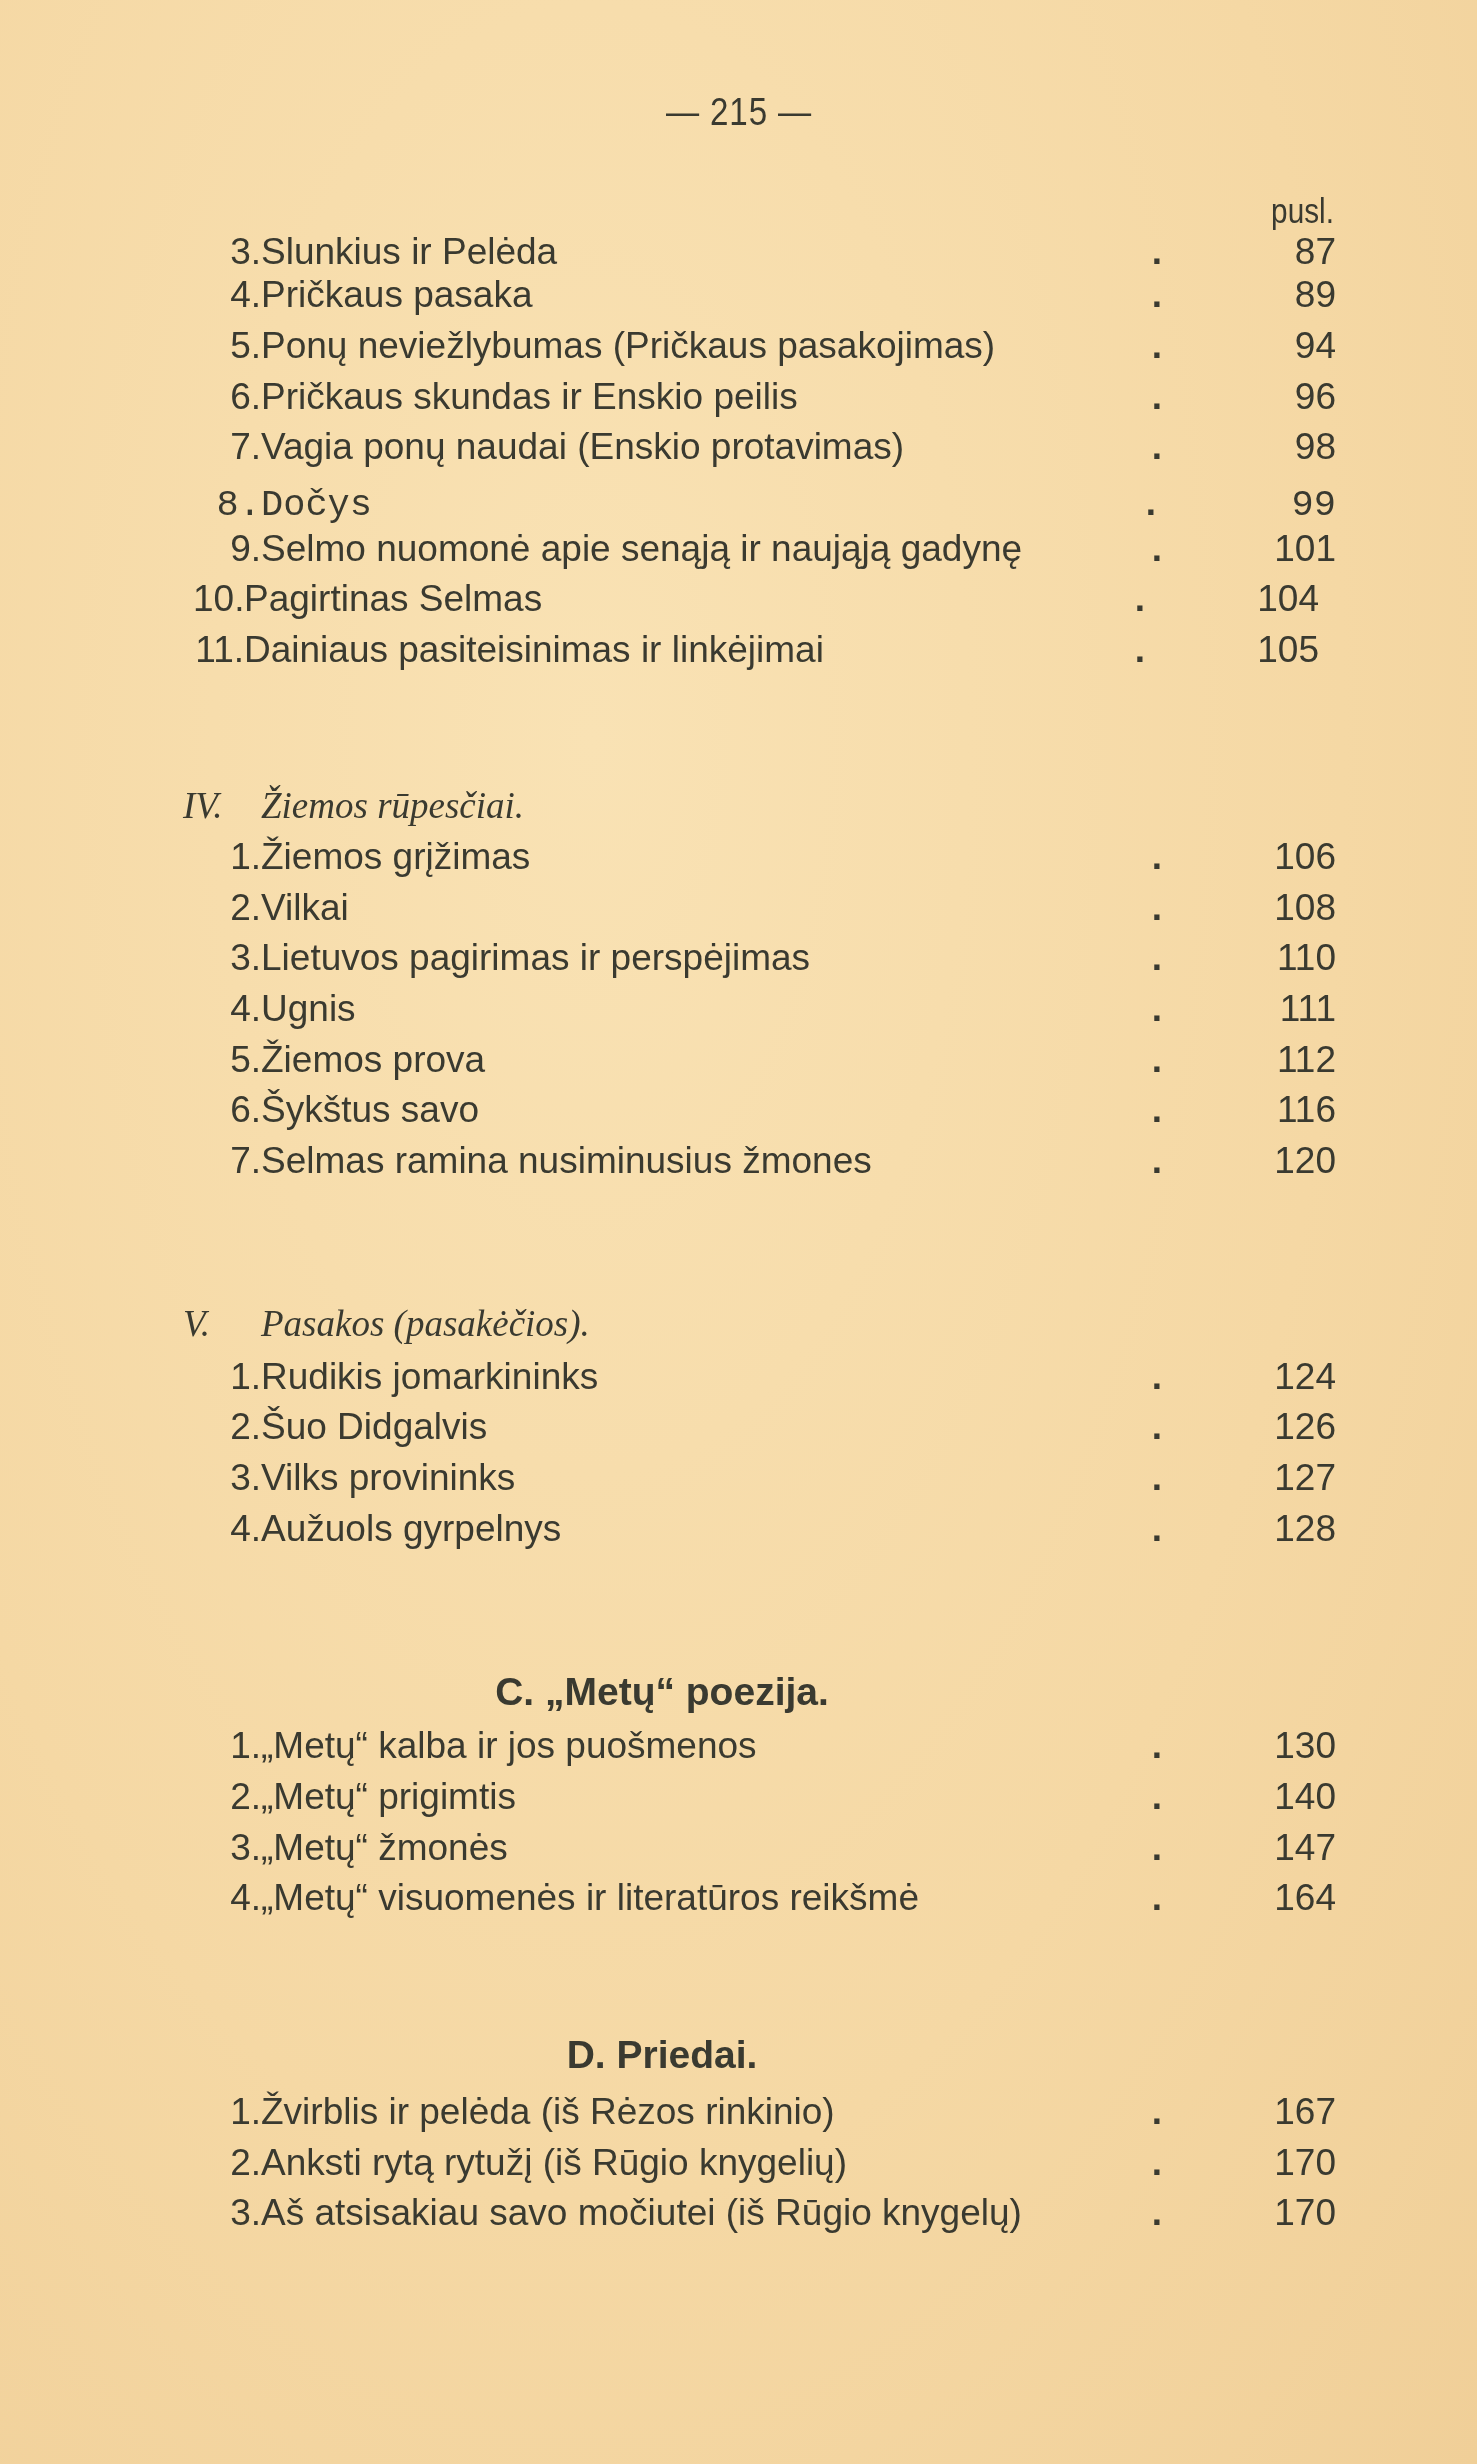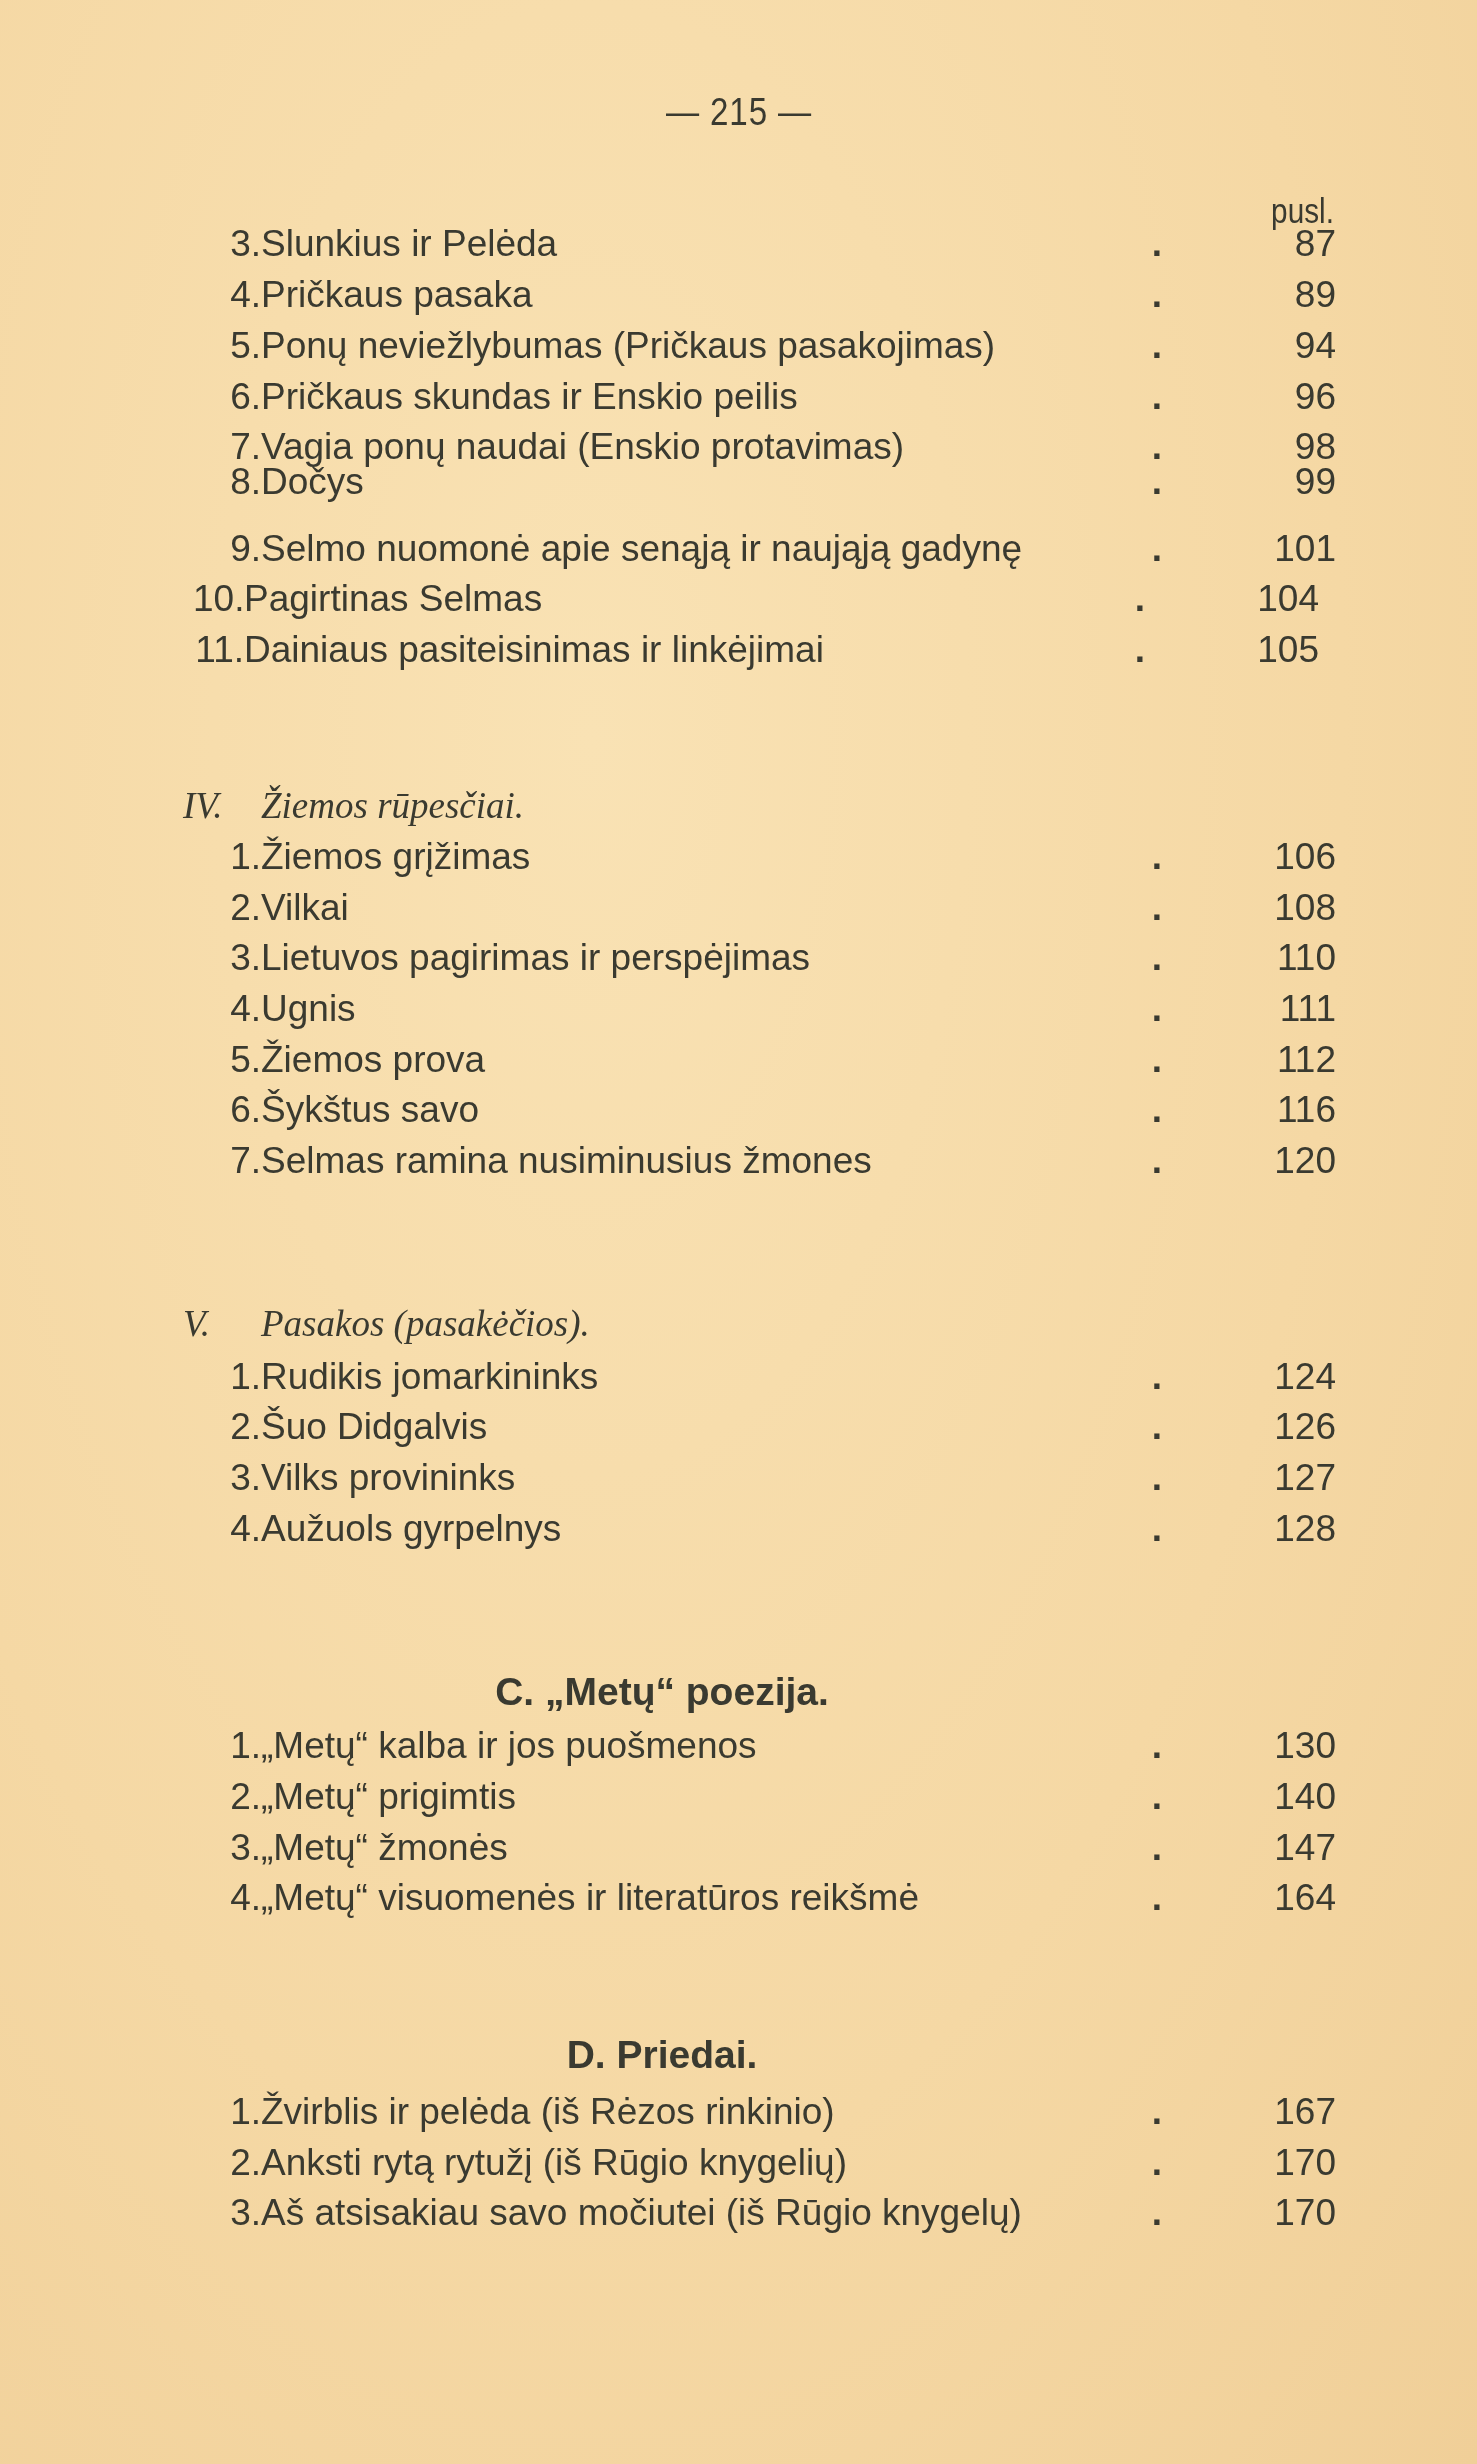--- a/index.html
+++ b/index.html
@@ -42,26 +42,26 @@
     font-size: 39px; font-weight: bold;
   }
 </style>
 </head>
 <body>
 
 <div class="page-number">— 215 —</div>
 <div class="pusl">pusl.</div>
 
 <div id="toc">
-    <div class="row" style="top: 218px; left: 210px;"><span class="num">3.</span><span class="title"> Slunkius ir Pelėda</span><span class="dots">.</span><span class="page">87</span></div>
+    <div class="row" style="top: 226px; left: 210px;"><span class="num">3.</span><span class="title"> Slunkius ir Pelėda</span><span class="dots">.</span><span class="page">87</span></div>
     <div class="row" style="top: 269px; left: 210px;"><span class="num">4.</span><span class="title"> Pričkaus pasaka</span><span class="dots">.</span><span class="page">89</span></div>
     <div class="row" style="top: 320px; left: 210px;"><span class="num">5.</span><span class="title"> Ponų neviežlybumas (Pričkaus pasakojimas)</span><span class="dots">.</span><span class="page">94</span></div>
     <div class="row" style="top: 371px; left: 210px;"><span class="num">6.</span><span class="title"> Pričkaus skundas ir Enskio peilis</span><span class="dots">.</span><span class="page">96</span></div>
     <div class="row" style="top: 421px; left: 210px;"><span class="num">7.</span><span class="title"> Vagia ponų naudai (Enskio protavimas)</span><span class="dots">.</span><span class="page">98</span></div>
-    <div class="row" style="top: 456px; left: 210px;"><span class="num">8.</span><span class="title"> Dočys</span><span class="dots">.</span><span class="page">99</span></div>
+    <div class="row" style="top: 480px; left: 210px; font-family: Liberation Mono, monospace;"><span class="num">8.</span><span class="title"> Dočys</span><span class="dots">.</span><span class="page">99</span></div>
     <div class="row" style="top: 523px; left: 210px;"><span class="num">9.</span><span class="title"> Selmo nuomonė apie senąją ir naująją gadynę</span><span class="dots">.</span><span class="page">101</span></div>
     <div class="row" style="top: 573px; left: 193px;"><span class="num">10.</span><span class="title"> Pagirtinas Selmas</span><span class="dots">.</span><span class="page">104</span></div>
     <div class="row" style="top: 624px; left: 193px;"><span class="num">11.</span><span class="title"> Dainiaus pasiteisinimas ir linkėjimai</span><span class="dots">.</span><span class="page">105</span></div>
     <div class="heading" style="top: 784px; left: 183px;"><span class="roman">IV.</span><span>Žiemos rūpesčiai.</span></div>
     <div class="row" style="top: 831px; left: 210px;"><span class="num">1.</span><span class="title"> Žiemos grįžimas</span><span class="dots">.</span><span class="page">106</span></div>
     <div class="row" style="top: 882px; left: 210px;"><span class="num">2.</span><span class="title"> Vilkai</span><span class="dots">.</span><span class="page">108</span></div>
     <div class="row" style="top: 932px; left: 210px;"><span class="num">3.</span><span class="title"> Lietuvos pagirimas ir perspėjimas</span><span class="dots">.</span><span class="page">110</span></div>
     <div class="row" style="top: 983px; left: 210px;"><span class="num">4.</span><span class="title"> Ugnis</span><span class="dots">.</span><span class="page">111</span></div>
     <div class="row" style="top: 1034px; left: 210px;"><span class="num">5.</span><span class="title"> Žiemos prova</span><span class="dots">.</span><span class="page">112</span></div>
     <div class="row" style="top: 1084px; left: 210px;"><span class="num">6.</span><span class="title"> Šykštus savo</span><span class="dots">.</span><span class="page">116</span></div>

